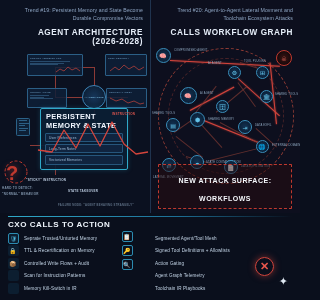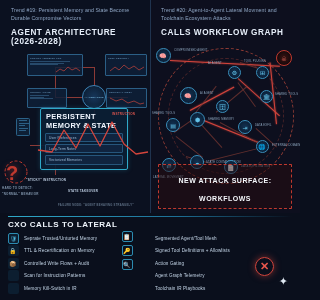--- a/index.html
+++ b/index.html
@@ -14,20 +14,21 @@
     position:absolute; inset:0;
     background-image:
       linear-gradient(rgba(40,70,110,.13) 1px, transparent 1px),
       linear-gradient(90deg, rgba(40,70,110,.13) 1px, transparent 1px);
     background-size:15px 15px;
     pointer-events:none;
   }
   .panel{
     position:absolute; top:0; height:213px; width:150px;
     padding:6px 7px 0 11px;
+    text-align:right;
   }
   .panel-left{ left:0; background:#0b1120; }
   .panel-right{ left:150px; background:#0d0f1e; }
   .divider{
     position:absolute; left:150px; top:0; width:1px; height:213px;
     background:rgba(70,120,170,.35);
   }
   .trend{
     font-size:5.2px; line-height:1.55; color:#8fa6c4; letter-spacing:.1px;
   }
@@ -334,21 +335,21 @@
   </div>
   <div class="nlabel" style="left:3px;top:176px;">LATERAL MOVEMENT</div>
 
   <div class="attack-banner">
     <span>NEW ATTACK SURFACE: WORKFLOWS</span>
   </div>
 </div>
 
 <div class="footer">
   <div class="footer-rule"></div>
-  <div class="cxo-title">CXO CALLS TO LATERAL</div>
+  <div class="cxo-title">CXO CALLS TO ACTION</div>
 
   <div class="cols">
     <div class="col">
       <div class="cta-row">
         <div class="cta-icon">🛡</div>
         <div class="cta-txt">Seprate Trusted/Unturted Memory</div>
       </div>
       <div class="cta-row">
         <div class="cta-icon" style="border:none;">🔒</div>
         <div class="cta-txt">TTL &amp; Recertification on Memory</div>

